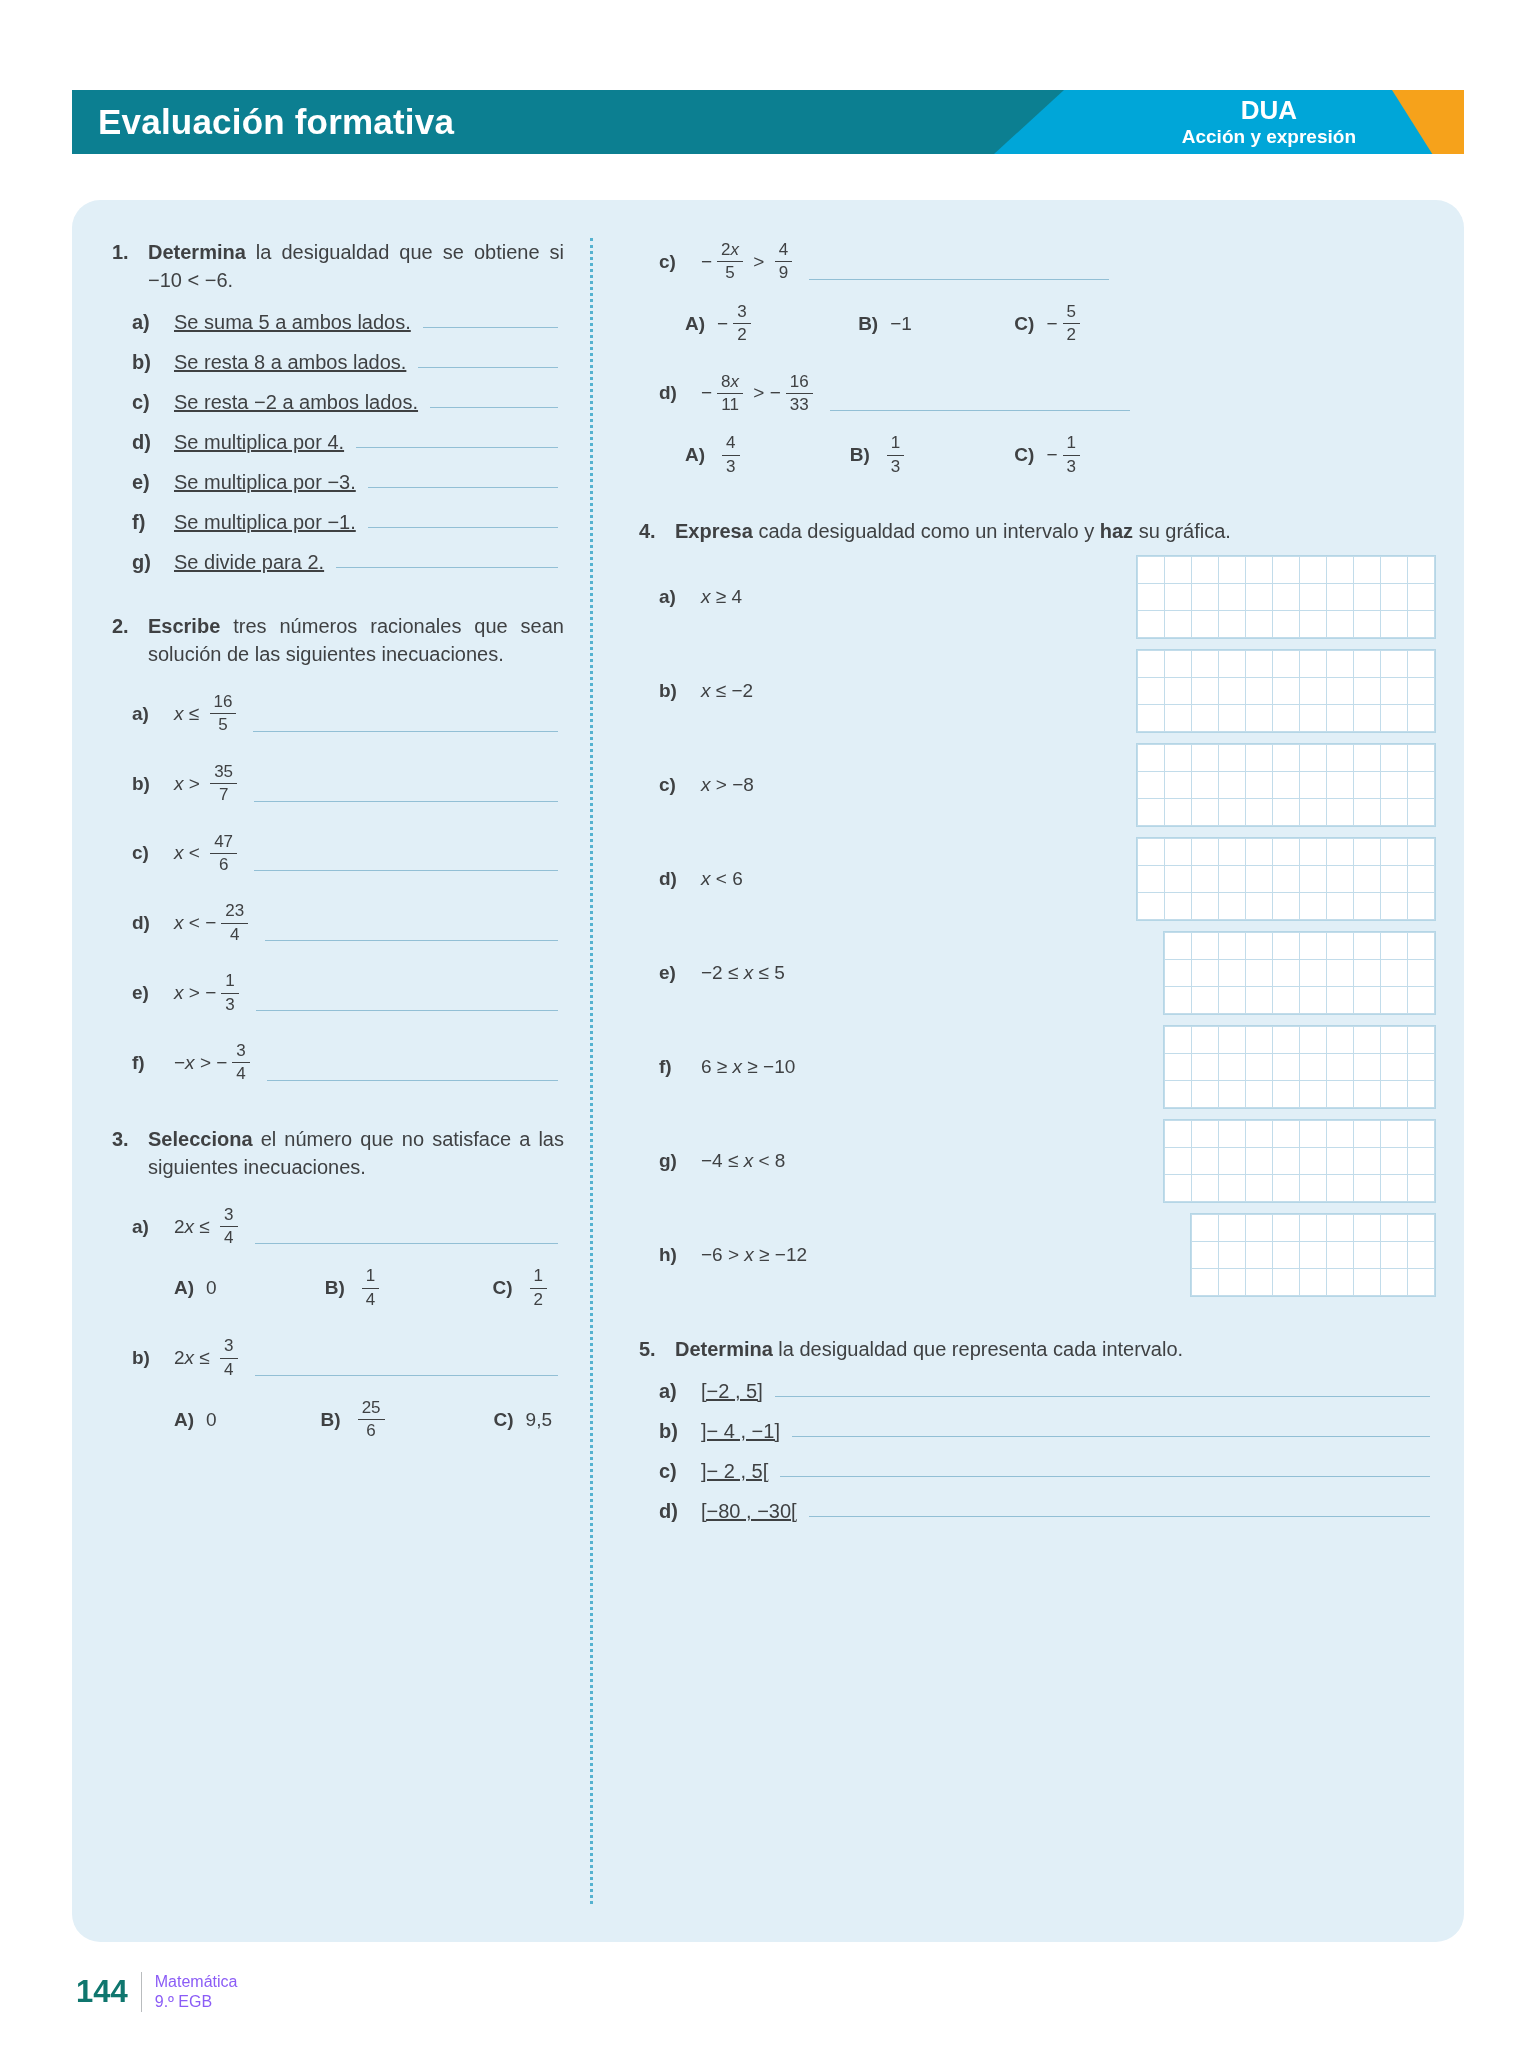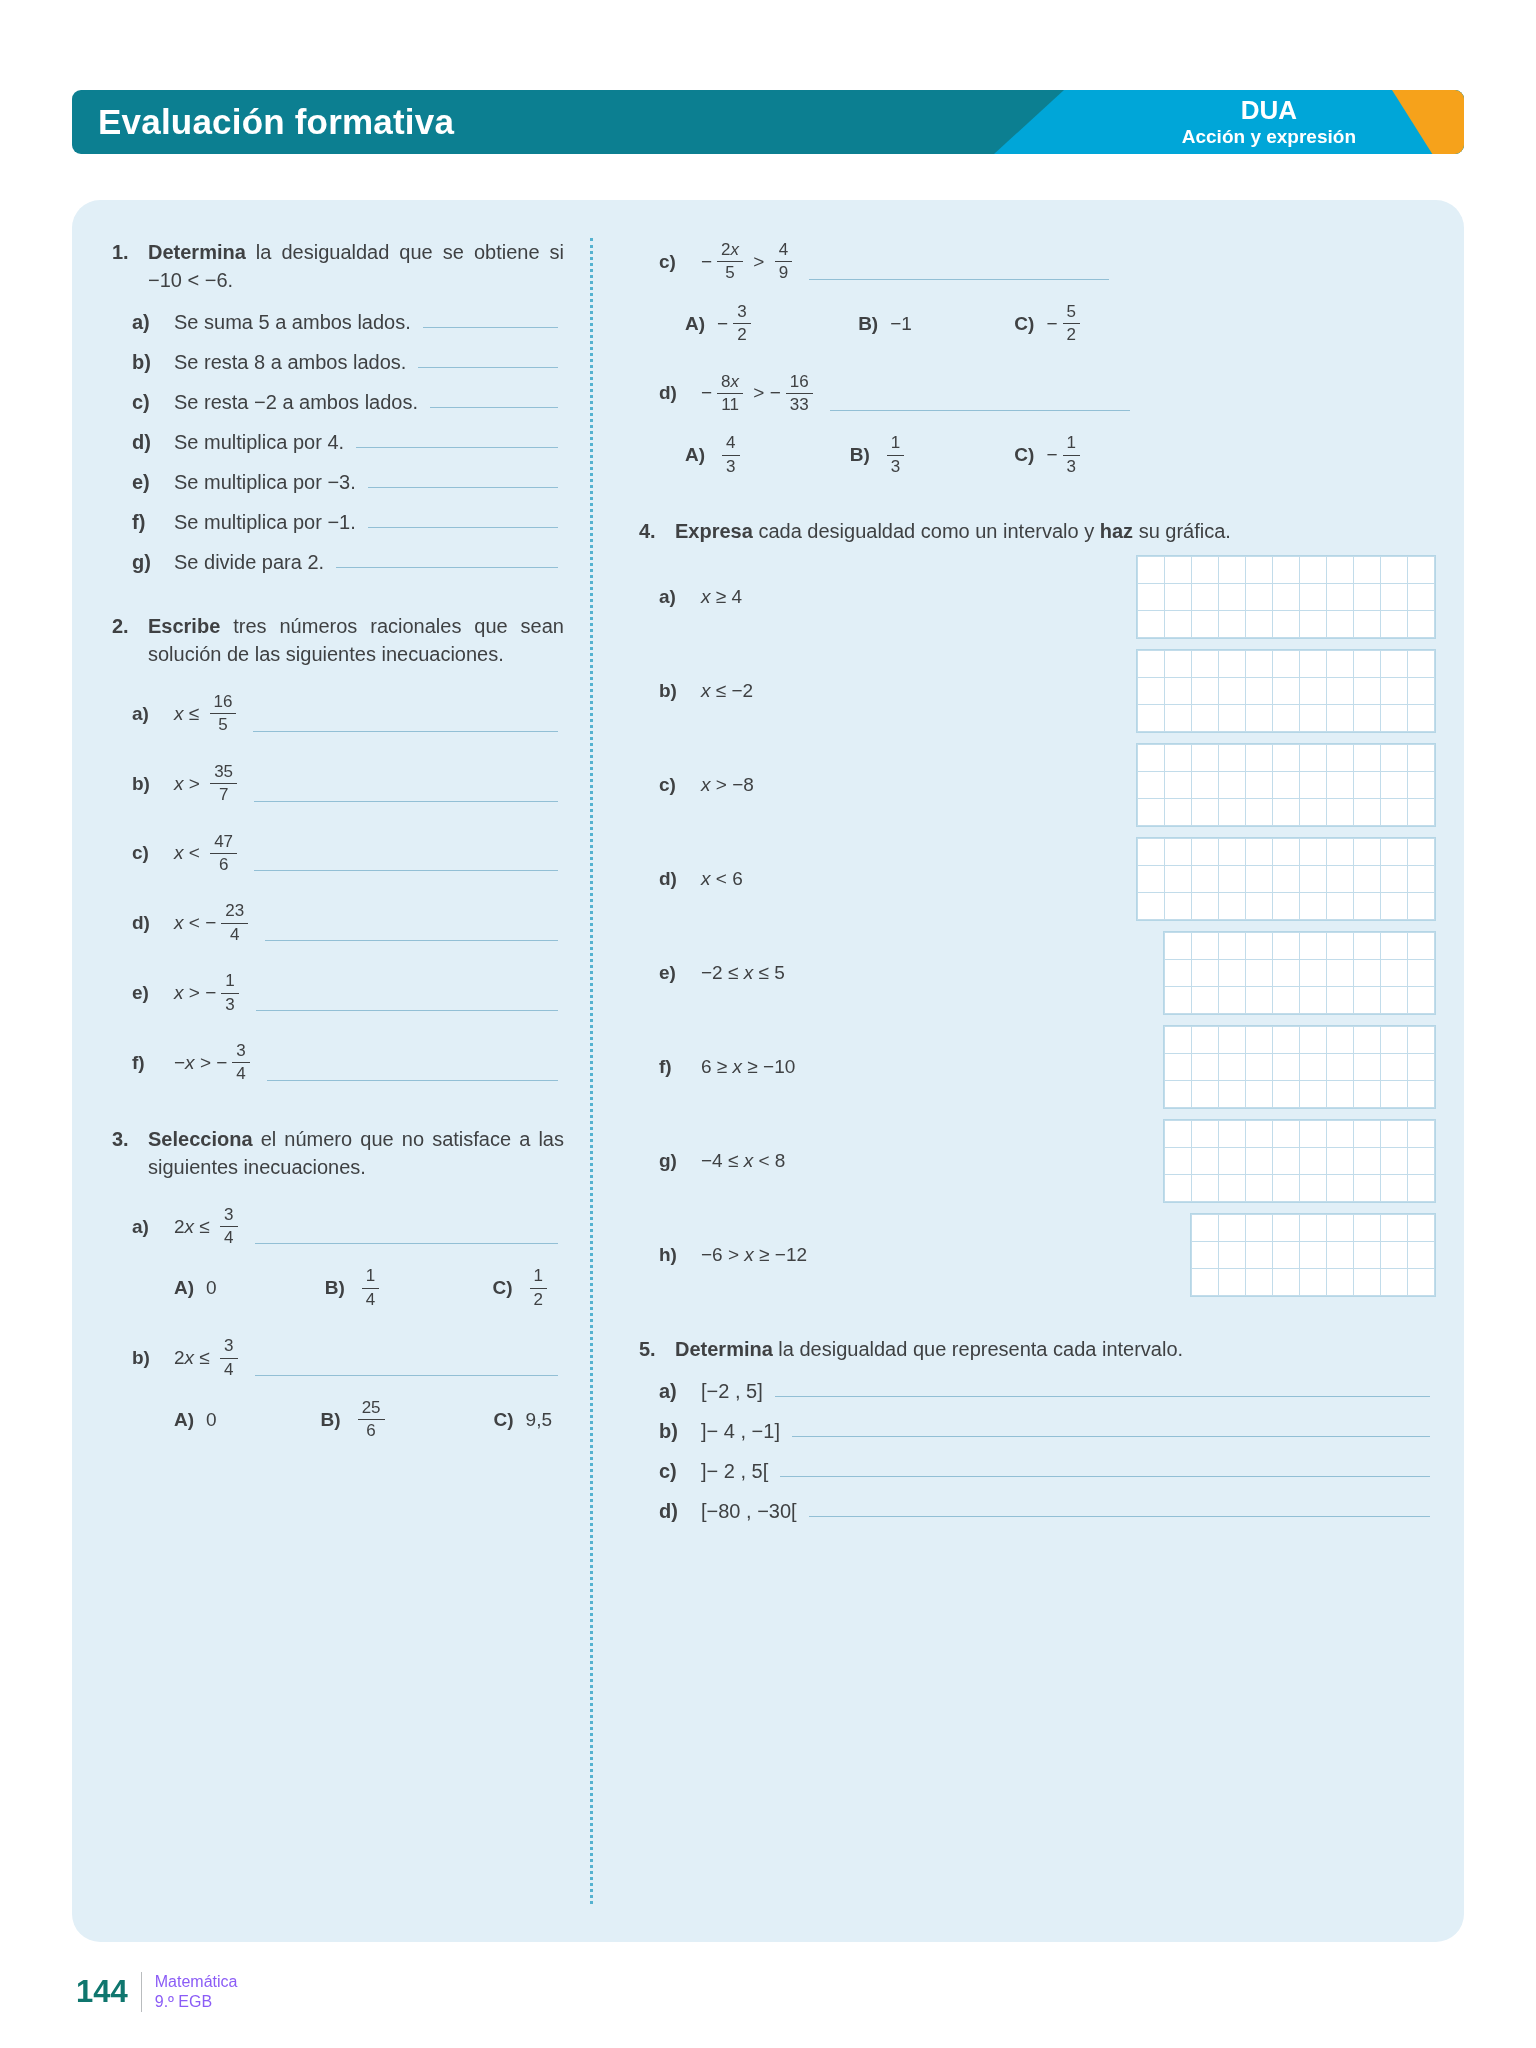--- a/index.html
+++ b/index.html
@@ -6,21 +6,21 @@
   body{
     width:1536px;height:2048px;background:#ffffff;
     font-family:"Liberation Sans",sans-serif;color:#3f4143;
     position:relative;overflow:hidden;
   }
   .page{position:absolute;inset:0;}
 
   
   .header{
     position:absolute;top:90px;left:72px;width:1392px;height:64px;
-    background:#0c7f91;overflow:hidden;border-radius:9px;
+    background:#0c7f91;overflow:hidden;
   }
   .header-blue{
     position:absolute;top:0;right:0;height:100%;width:470px;
     background:#00a6d8;
     clip-path:polygon(70px 0,100% 0,100% 100%,0 100%);
   }
   .header-orange{
     position:absolute;top:0;right:0;height:100%;width:72px;
     background:#f6a21b;
     clip-path:polygon(0 0,100% 0,100% 100%,56% 100%);
@@ -49,21 +49,21 @@
 
   
   .lead{display:flex;font-size:20px;line-height:1.4;margin-bottom:8px;}
   .lead .qnum{font-weight:bold;flex:none;width:36px;}
   .lead .leadtext{flex:1;text-align:justify;}
   .sec{margin-top:38px;}
 
   .item{display:flex;align-items:center;margin-top:17px;font-size:20px;}
   .item-math{margin-top:22px;font-size:19px;}
   .ilabel{font-weight:bold;flex:none;width:42px;padding-left:20px;box-sizing:content-box;}
-  .itext{white-space:nowrap;}
+  .itext{white-space:nowrap;text-decoration:underline;}
   .blank{
     flex:1;border-bottom:1.5px solid #92bfd5;height:2px;
     align-self:flex-end;margin:0 6px 6px 12px;min-width:40px;
   }
   .blank-fixed{flex:none;width:300px;}
 
   .expr{display:inline-flex;align-items:center;white-space:pre;}
   .mvar{font-style:italic;}
   .frac{
     display:inline-flex;flex-direction:column;align-items:center;

